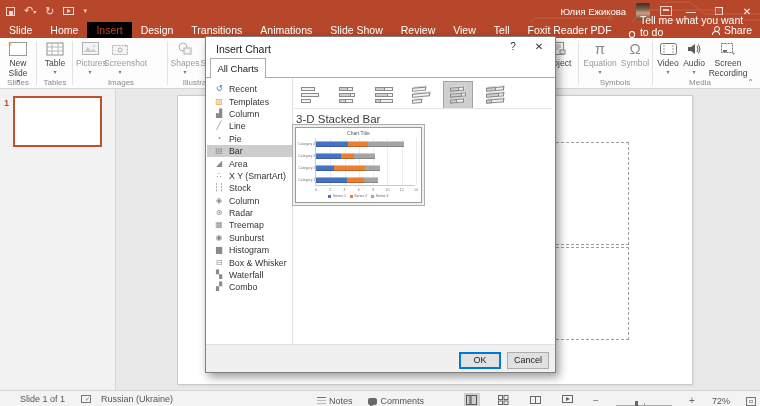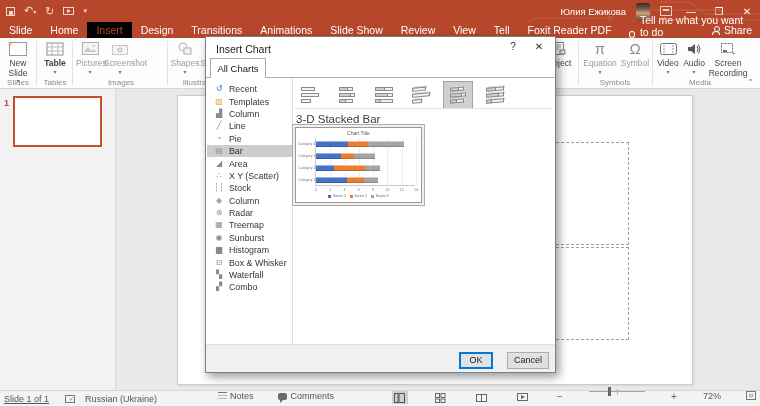--- a/index.html
+++ b/index.html
@@ -51,26 +51,26 @@
   
   .thumbs{position:absolute;left:0;top:89px;width:116px;height:301px;background:#f2f2f2;border-right:1px solid #d8d8d8;z-index:2;}
   .thumb-num{position:absolute;left:4px;top:9px;font-size:9px;font-weight:bold;color:#b0512f;}
   .thumb-box{position:absolute;left:13px;top:7px;width:89px;height:51px;background:#fff;border:2px solid #c0502f;}
   .workspace{position:absolute;left:116px;top:89px;width:644px;height:301px;background:#e9e9e9;z-index:1;}
   .slide{position:absolute;left:61px;top:6px;width:516px;height:290px;background:#fff;border:1px solid #cbcbcb;box-shadow:1px 1px 2px rgba(0,0,0,.08);}
   .ph{position:absolute;border:1px dashed #9f9f9f;background:transparent;}
 
   
   .statusbar{position:absolute;left:0;top:390px;width:760px;height:16px;background:#f3f3f3;border-top:1px solid #d6d6d6;z-index:20;display:flex;align-items:center;color:#565656;font-size:9px;}
-  .statusbar .sl{margin-left:4px;text-decoration:underline;}
+  .statusbar .sl{margin-left:20px;}
   .spell{width:10px;height:9px;margin-left:16px;position:relative;}
   .spell:before{content:"";position:absolute;left:0;top:1px;width:8px;height:6px;border:1px solid #777;}
   .spell:after{content:"✓";position:absolute;left:4px;top:1px;font-size:6px;color:#777;}
   .lang{margin-left:10px;}
-  .sb-right{position:absolute;right:4px;top:0;height:15px;display:flex;align-items:flex-start;gap:25px;}
+  .sb-right{position:absolute;right:4px;top:0;height:15px;display:flex;align-items:flex-end;gap:16px;}
   .sb-item{display:flex;align-items:center;gap:3px;}
   .notes-ic{width:9px;height:8px;background:linear-gradient(#777 1px,transparent 1px,transparent 3px,#bbb 3px,#bbb 4px,transparent 4px,transparent 6px,#bbb 6px,#bbb 7px,transparent 7px);}
   .com-ic{width:9px;height:7px;background:#6a6a6a;border-radius:2px;position:relative;}
   .com-ic:after{content:"";position:absolute;left:2px;bottom:-3px;border-top:3px solid #6a6a6a;border-right:3px solid transparent;}
   .viewbtn{width:16px;height:13px;display:flex;align-items:center;justify-content:center;}
   .viewbtn.active{background:#cfcfcf;}
   .zoom-minus,.zoom-plus{font-size:10px;color:#666;width:8px;text-align:center;}
   .zoom-track{width:56px;height:1px;background:#a8a8a8;position:relative;}
   .zoom-track .tick{position:absolute;left:50%;top:-2px;width:1px;height:5px;background:#a8a8a8;}
   .zoom-thumb{position:absolute;left:34%;top:-4px;width:3px;height:9px;background:#666;}
@@ -106,21 +106,21 @@
   .pv-grid{position:absolute;top:0;bottom:0;width:1px;background:#ececec;}
   .pv-row{position:absolute;height:6px;display:flex;}
   .pv-seg{height:6px;box-shadow:inset 0 1px 0 rgba(255,255,255,.45), inset 0 -1px 0 rgba(0,0,0,.18);}
   .pv-cat{position:absolute;right:101%;width:30px;text-align:right;font-size:3.5px;color:#777;white-space:nowrap;}
   .pv-tick{position:absolute;top:50px;font-size:3.5px;color:#777;transform:translateX(-50%);}
   .pv-legend{position:absolute;left:0;right:0;top:66px;display:flex;justify-content:center;gap:4px;}
   .pv-leg-item{display:flex;align-items:center;gap:1.5px;font-size:3.5px;color:#666;}
   .pv-chip{width:3px;height:3px;}
   .dlg-footer{position:absolute;left:0;bottom:0;width:349px;height:28px;background:#f0f0f0;border-top:1px solid #dfdfdf;}
   .btn{position:absolute;top:7px;height:17px;background:#e1e1e1;border:1px solid #adadad;font-size:9px;color:#222;text-align:center;line-height:15px;font-family:inherit;}
-  .btn.ok{left:253px;width:34px;border-color:#0078d7;box-shadow:inset 0 0 0 1px #0078d7;}
+  .btn.ok{left:253px;width:42px;border-color:#0078d7;box-shadow:inset 0 0 0 1px #0078d7;}
   .btn.cancel{left:301px;width:42px;}
 </style>
 </head>
 <body>
 
 <div id="app">
 
   <div class="titlebar">
     <svg class="deco" viewBox="0 0 300 38">
       <g fill="none" stroke="#d98a6f" stroke-width="1">
@@ -178,21 +178,21 @@
           <span class="mini-rect" style="width:18px;height:14px;position:relative;">
             <i style="position:absolute;left:-3px;top:-3px;color:#e8a33d;font-size:7px;font-style:normal;">✶</i>
           </span>
         </div>
       <div>New Slide</div>
         <div class="car">▾</div>
     </div>
     <div class="glabel" style="left:0px;width:36px;">Slides</div>
     <div class="rsep" style="left:36px;"></div>
 
-    <div class="rbtn" style="left:40px;width:30px;font-weight:bold;">
+    <div class="rbtn" style="left:40px;width:30px;">
       <div class="ric">
         <svg width="18" height="14">
             <rect x="1" y="1" width="16" height="12" fill="#fff" stroke="#8c8c8c"></rect>
             <path d="M1 5 H17 M1 9 H17 M6 1 V13 M12 1 V13" stroke="#b8b8b8" fill="none"></path>
           </svg>
       </div>
       <div>Table</div>
         <div class="car">▾</div>
     </div>
     <div class="glabel" style="left:38px;width:34px;">Tables</div>
@@ -345,21 +345,21 @@
         <div class="cat-item sel">
           <span class="cic">▤</span>
           <span>Bar</span>
         </div>
         <div class="cat-item">
           <span class="cic">◢</span>
           <span>Area</span>
         </div>
         <div class="cat-item">
           <span class="cic">∴</span>
-          <span>X Y (Scatter)</span>
+          <span>X Y (SmartArt)</span>
         </div>
         <div class="cat-item">
           <span class="cic">┆┆</span>
           <span>Stock</span>
         </div>
         <div class="cat-item">
           <span class="cic">◈</span>
           <span>Column</span>
         </div>
         <div class="cat-item">

